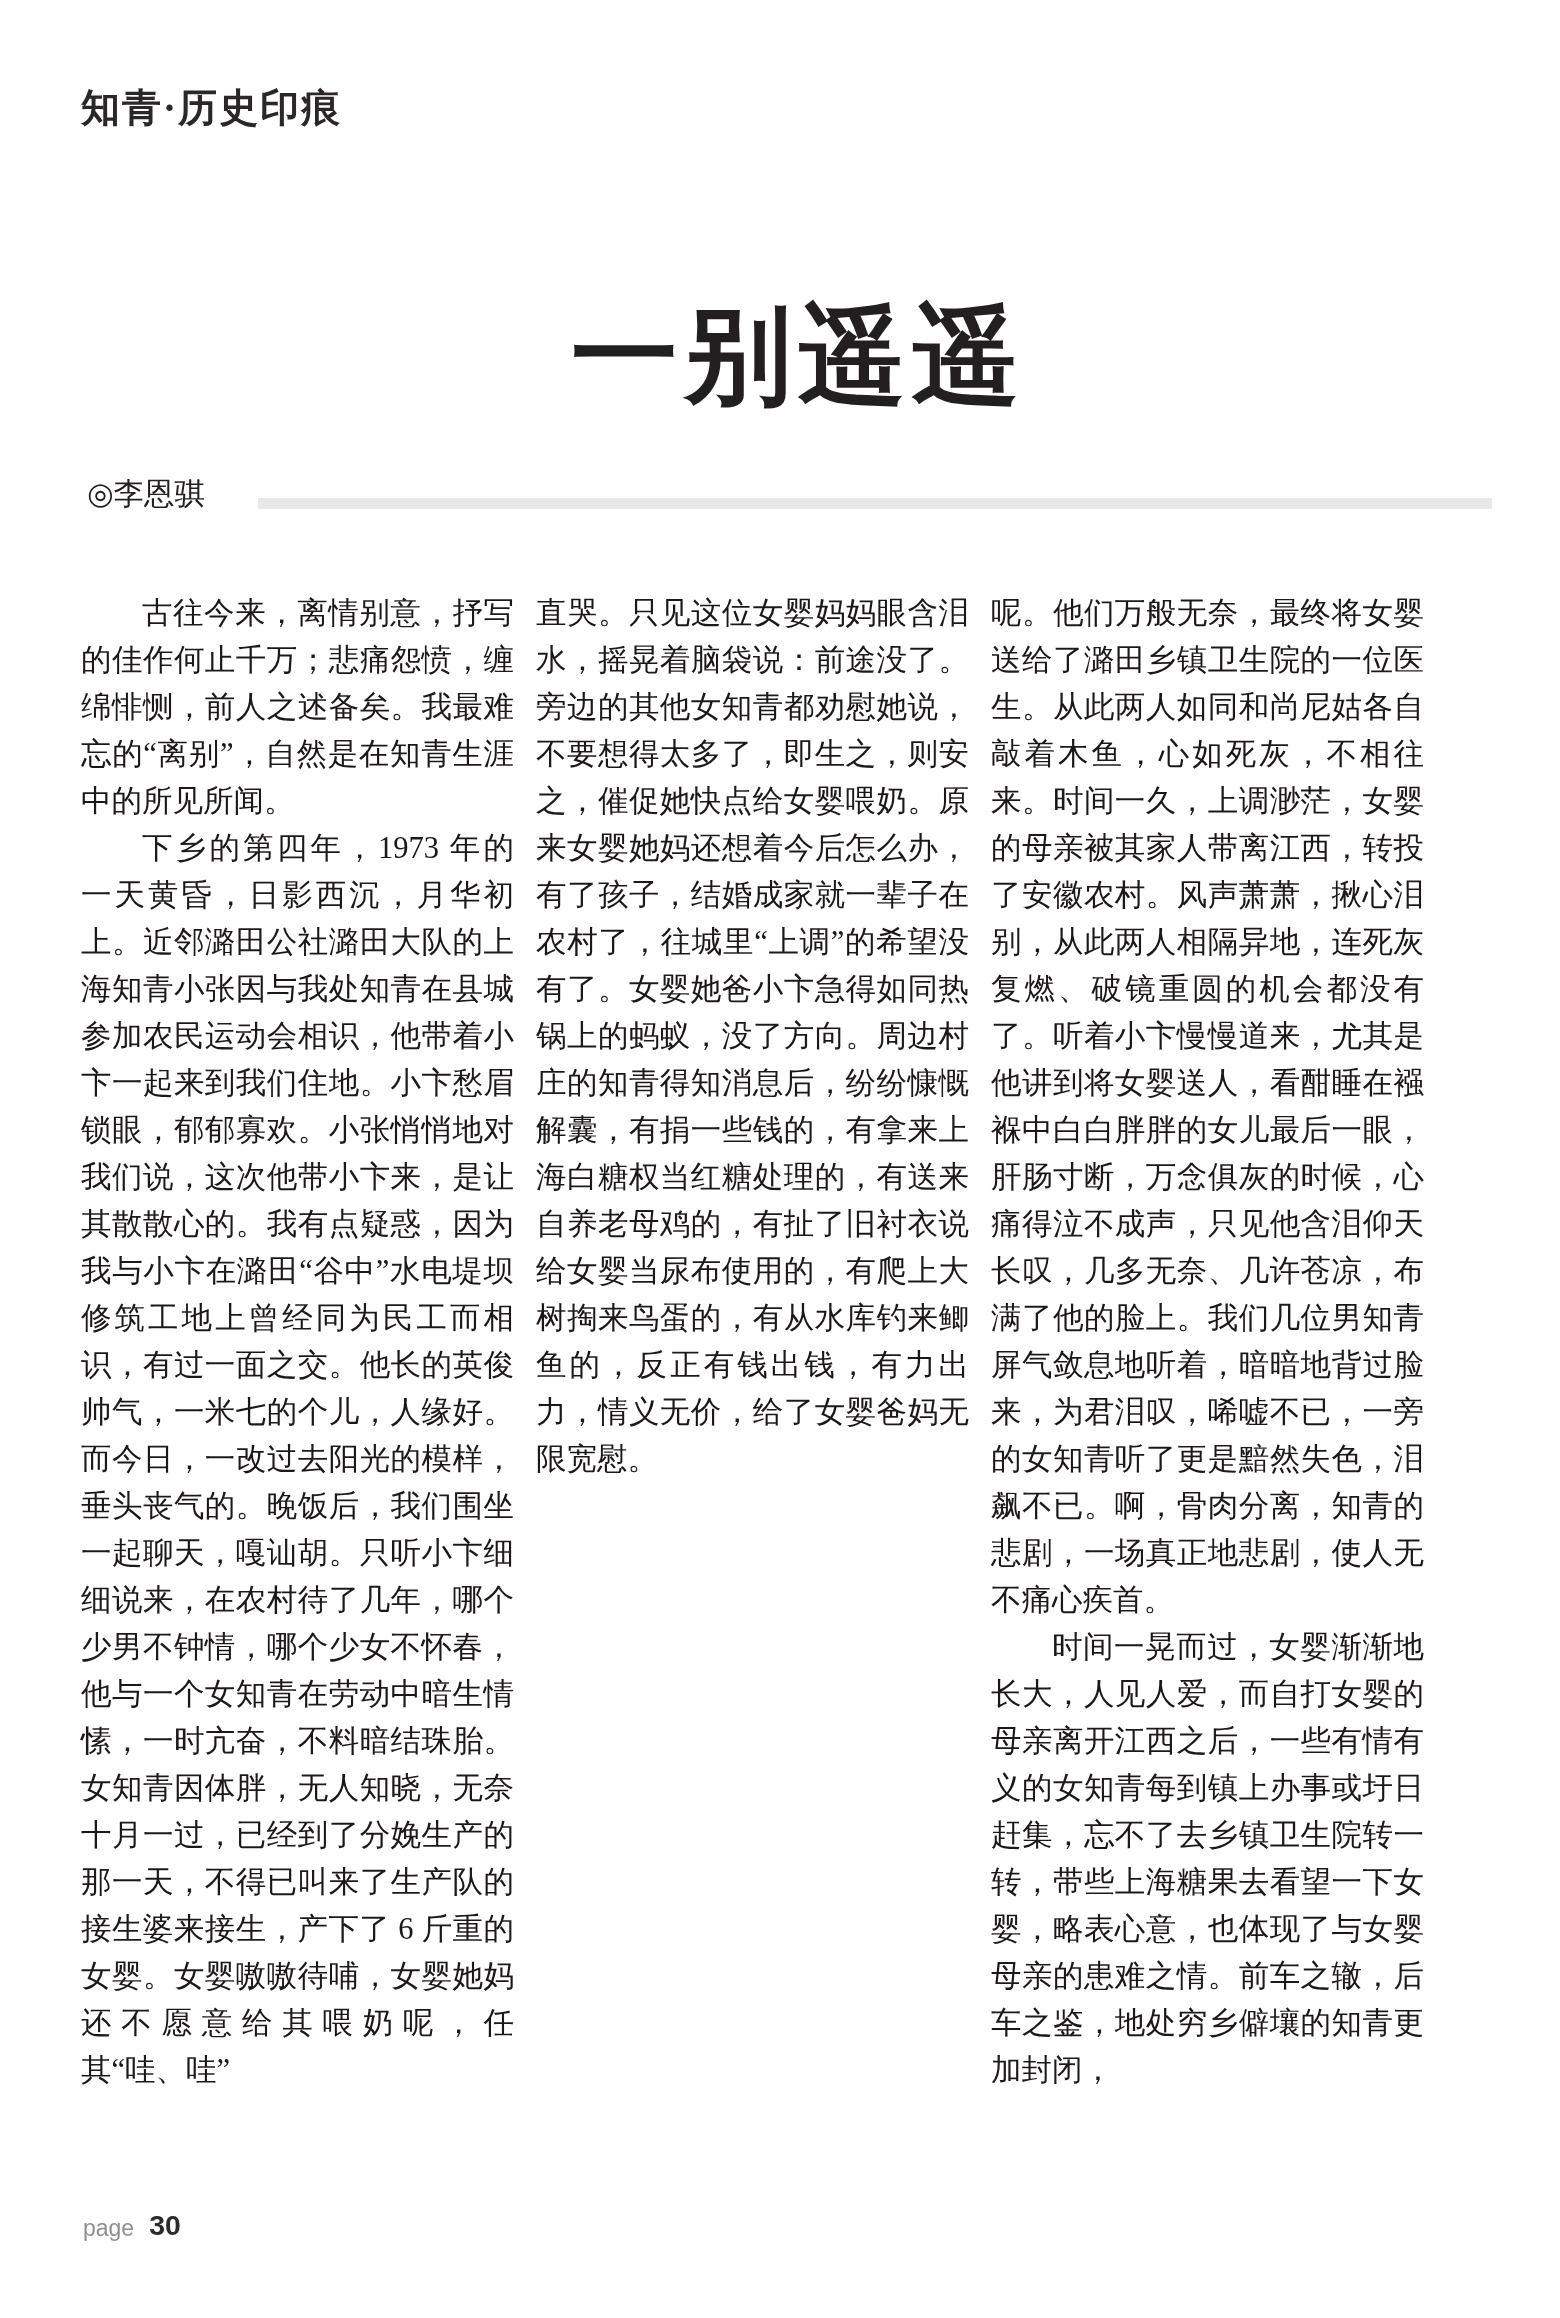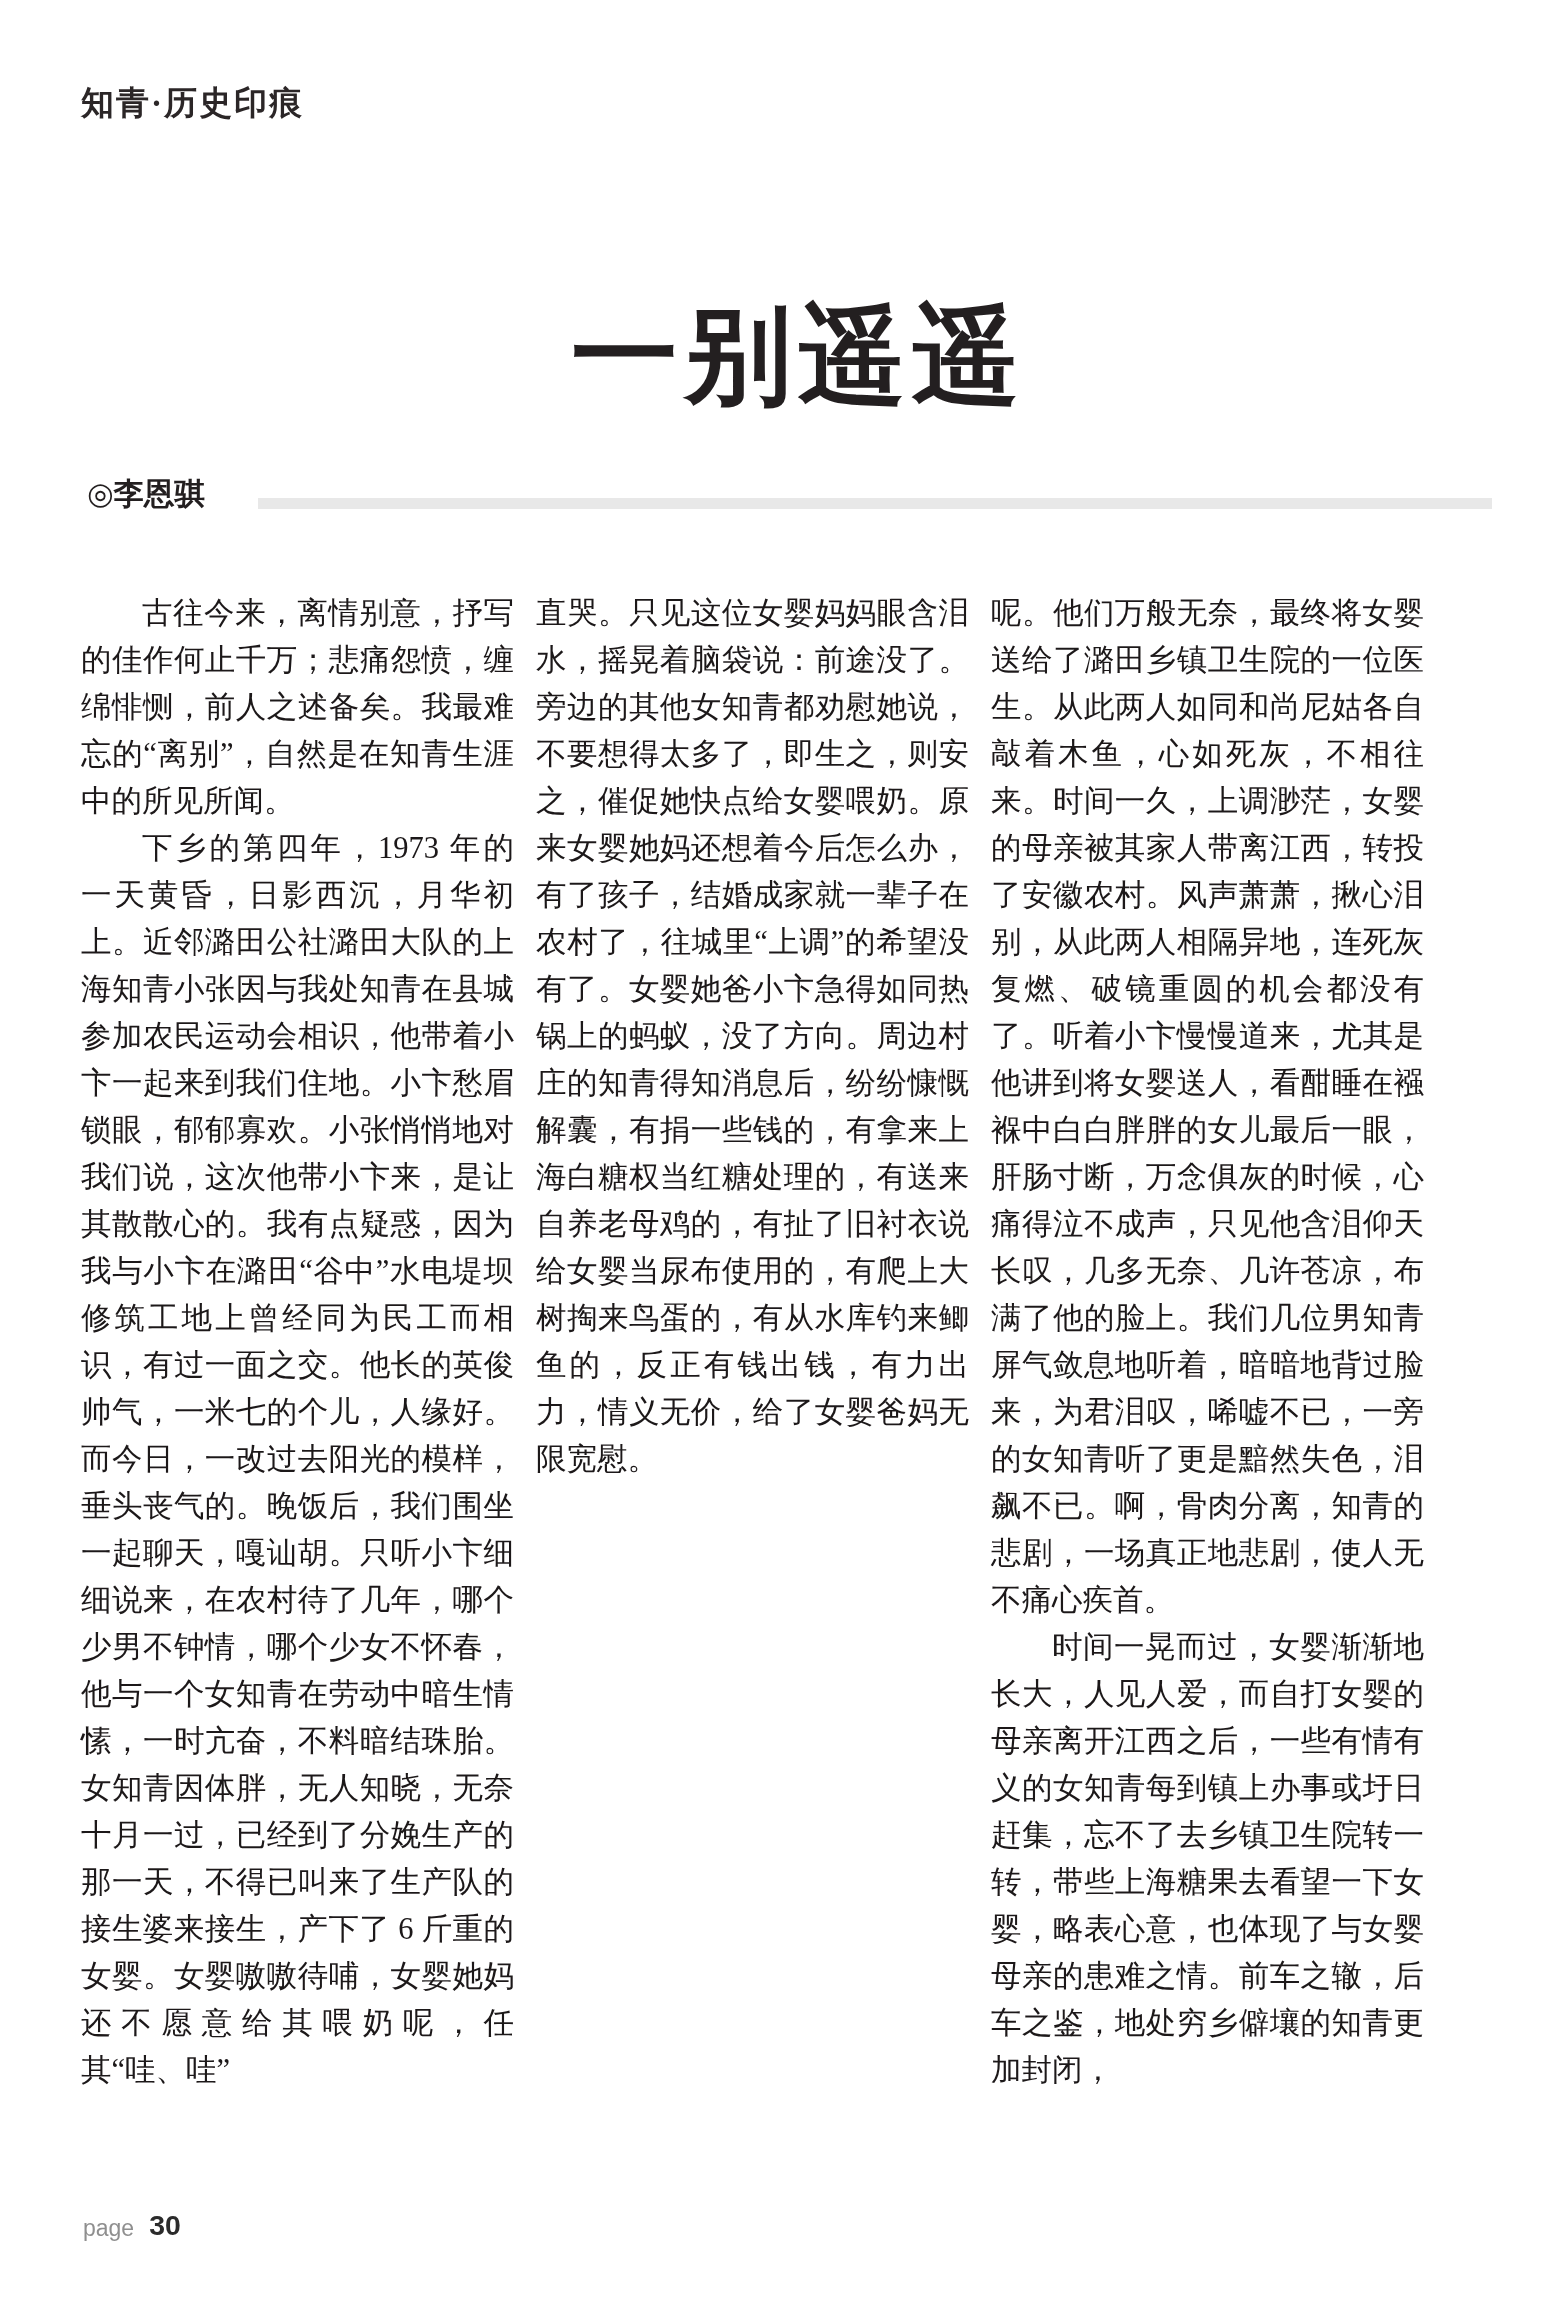--- a/index.html
+++ b/index.html
@@ -13,21 +13,21 @@
     height: 2319px;
     background: #ffffff;
     font-family: "Liberation Serif", "DejaVu Serif", serif;
     color: #1c1819;
     overflow: hidden;
   }
   .header {
     position: absolute;
     left: 81px;
     top: 81px;
-    font-size: 33px;
+    font-size: 39px;
     font-weight: bold;
     letter-spacing: 2px;
     color: #2b2627;
     white-space: nowrap;
   }
   .title {
     position: absolute;
     left: 0;
     right: 0;
     top: 290px;
@@ -45,21 +45,21 @@
     top: 474px;
     width: 1404px;
     height: 47px;
   }
   .author {
     position: absolute;
     left: 0;
     top: 0;
     font-family: "Liberation Sans", "DejaVu Sans", sans-serif;
     font-size: 30.5px;
-    font-weight: bold;
+    font-weight: normal;
     color: #231f20;
     white-space: nowrap;
   }
   .author-bar {
     position: absolute;
     left: 171px;
     top: 24.4px;
     width: 1234px;
     height: 10.2px;
     background: #e8e8e8;

